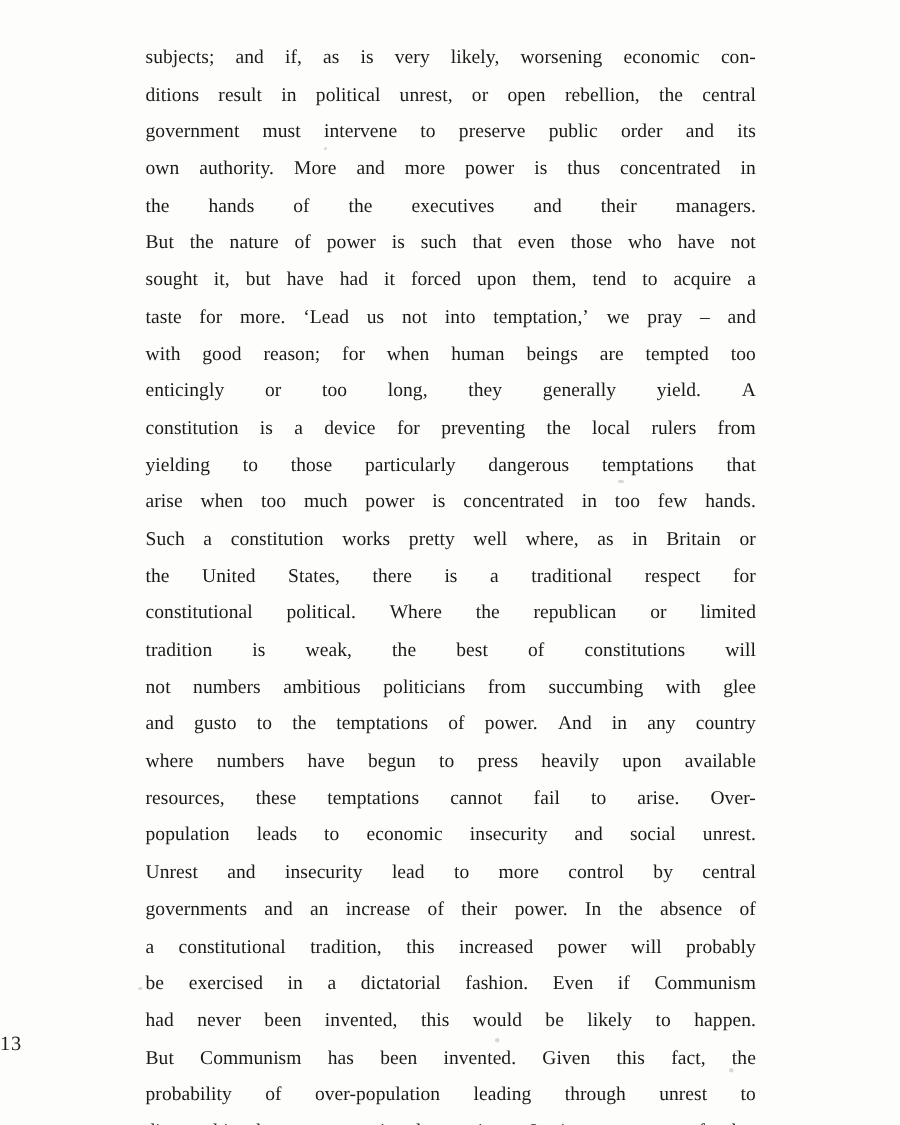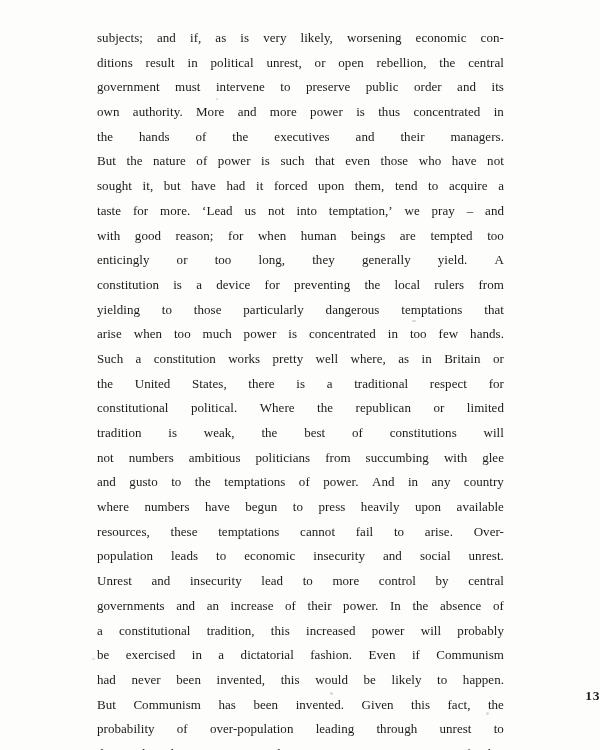--- a/index.html
+++ b/index.html
@@ -54,26 +54,25 @@
   .line > .words > span {
     white-space: pre;
   }
 
   
   #folio {
     position: absolute;
     left: 0;
     top: 688px;
     width: 600px;
-    text-align: right;
+    text-align: left;
     font-size: 13.5px;
     letter-spacing: 0.6px;
     font-variant-numeric: oldstyle-nums;
     color: #1d1d1d;
-    font-weight: bold;
   }
 
   
   .speck {
     position: absolute;
     background: #b9b9b4;
     border-radius: 50%;
     opacity: 0.55;
     pointer-events: none;
   }

